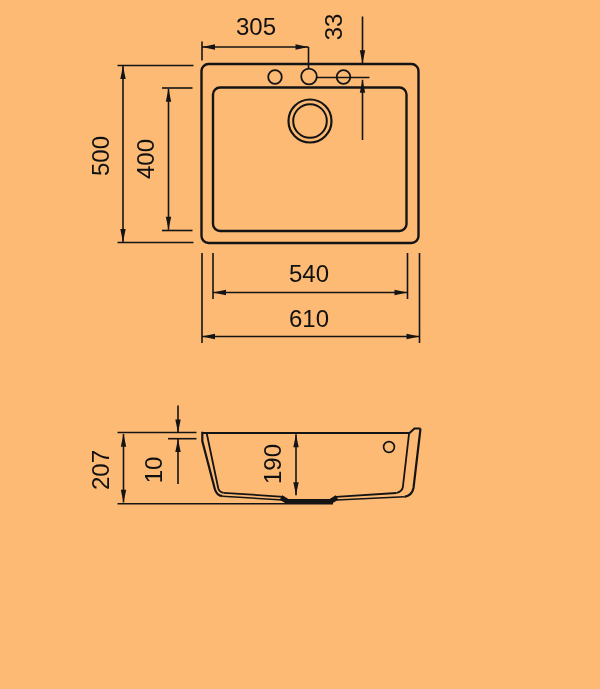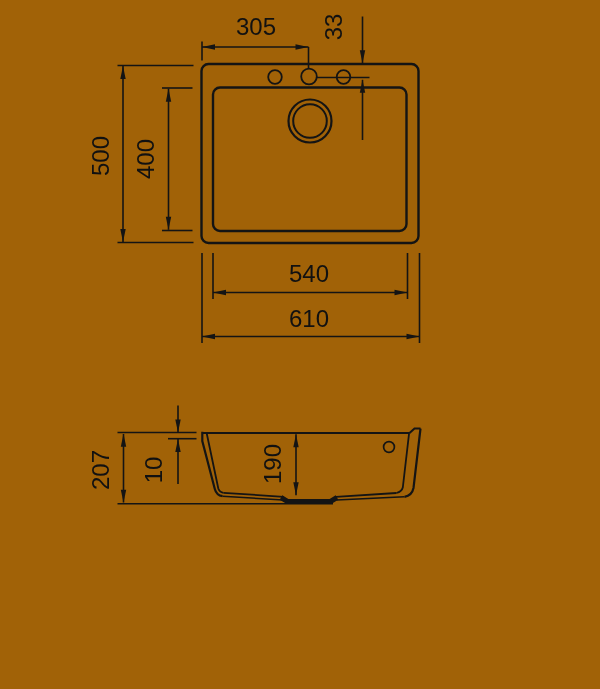--- a/index.html
+++ b/index.html
@@ -7,21 +7,21 @@
     padding: 0;
     background: #ffffff;
     width: 600px;
     height: 689px;
     font-family: "Liberation Sans", sans-serif;
   }
   .canvas {
     position: relative;
     width: 600px;
     height: 689px;
-    background: #a16207;
+    background: #fdba74;
     overflow: hidden;
   }
   svg { display: block; }
   .outline    { fill: none; stroke: #141414; stroke-width: 2.4; }
   .thinline   { fill: none; stroke: #141414; stroke-width: 1.8; }
   .dimline    { fill: none; stroke: #141414; stroke-width: 1.6; }
   .arrow      { fill: #141414; stroke: none; }
   .recess     { fill: none; stroke: #141414; stroke-width: 5; }
   text.dim {
     font-family: "Liberation Sans", sans-serif;

